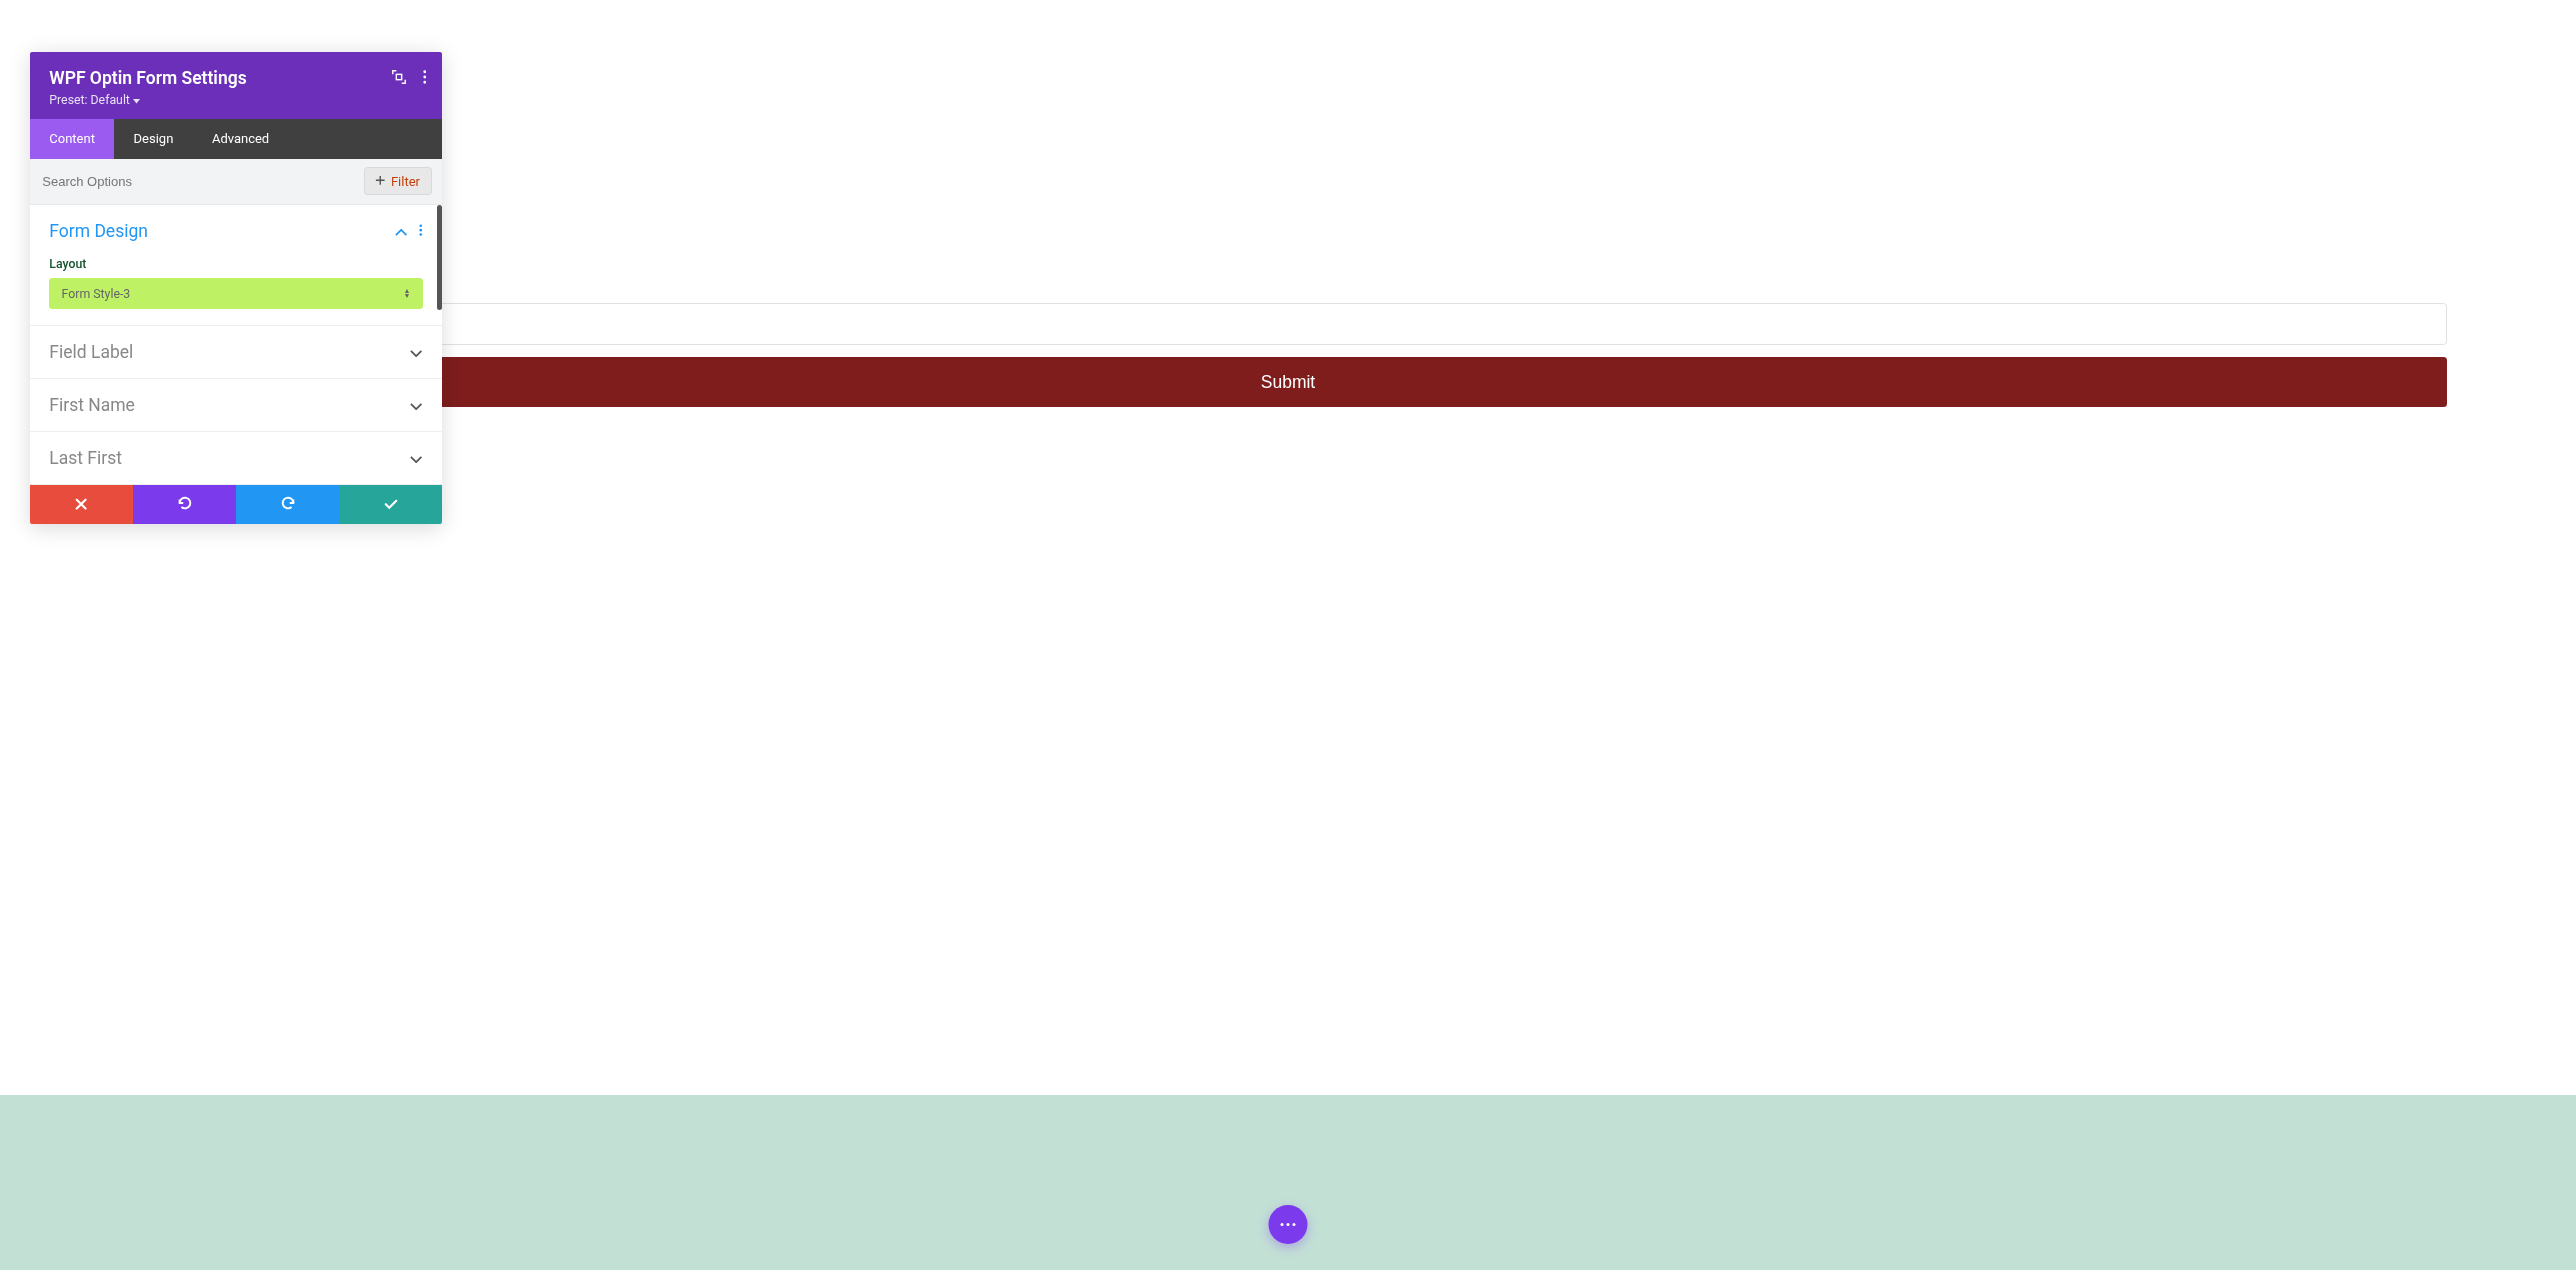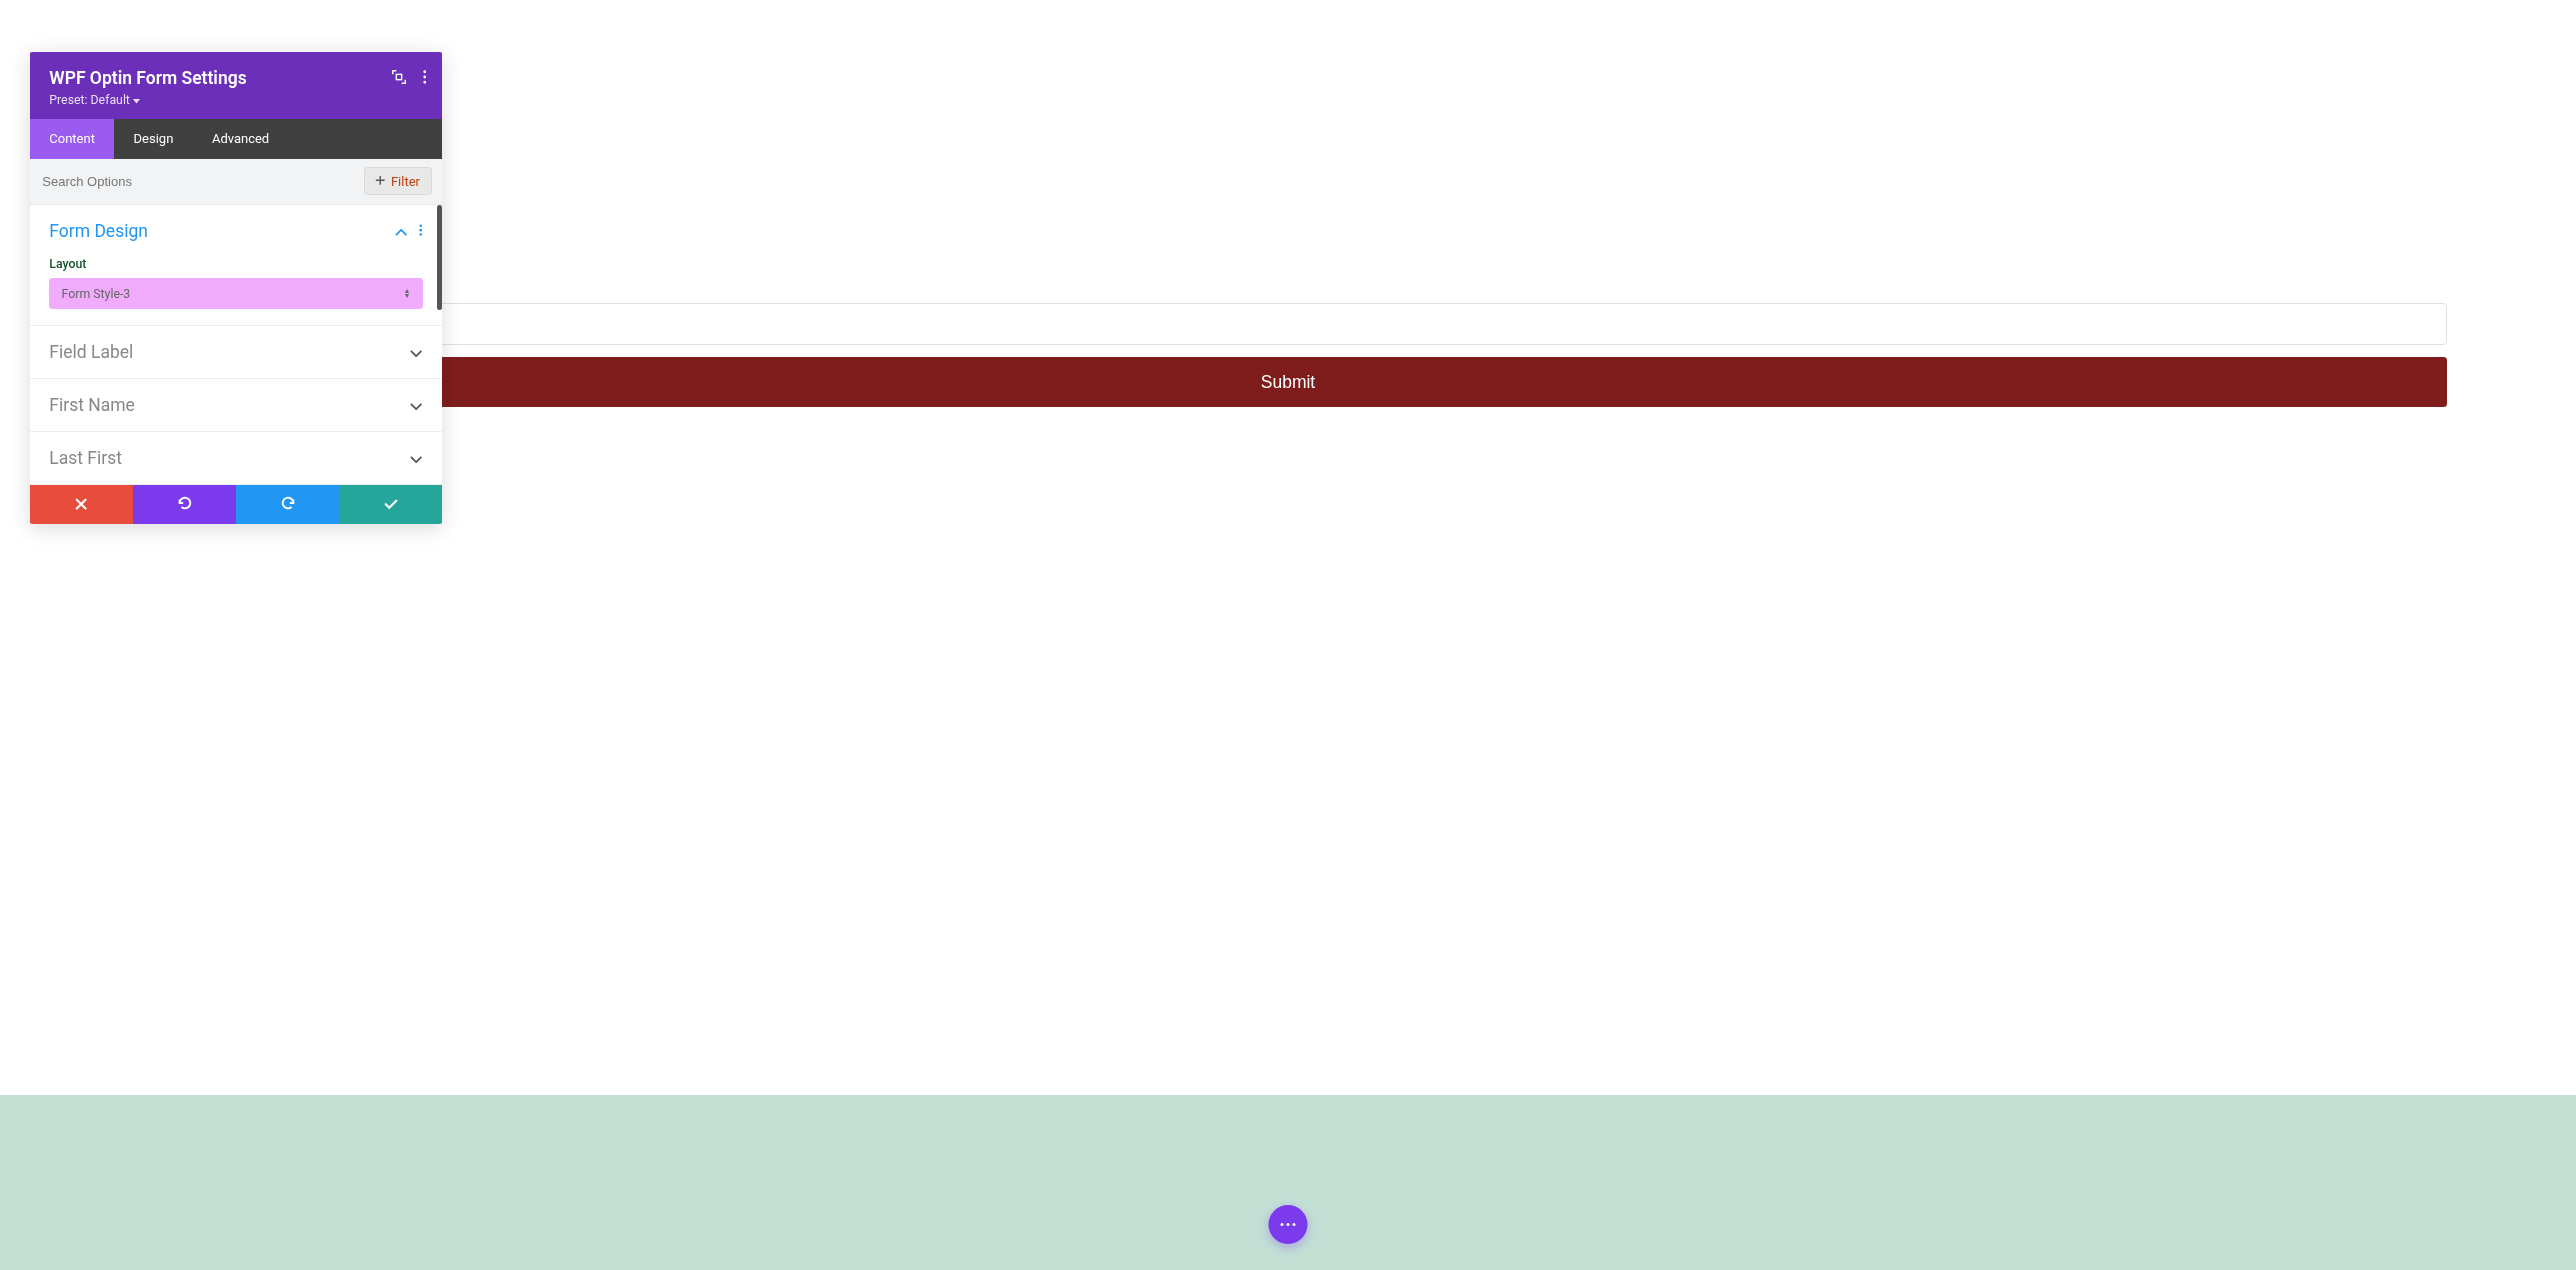--- a/index.html
+++ b/index.html
@@ -177,21 +177,21 @@
       padding: 0 19.3px 16px 19.3px;
     }
     .field-label {
       font-size: 12.3px;
       color: #14532d;
       margin-bottom: 7px;
       font-weight: 500;
     }
     .select-wrapper {
       position: relative;
-      background: #f0abfc;
+      background: #bef264;
       border-radius: 3.5px;
       padding: 8.8px 12.3px;
       display: flex;
       align-items: center;
       justify-content: space-between;
     }
     .select-value {
       font-size: 12.3px;
       color: #666;
     }

